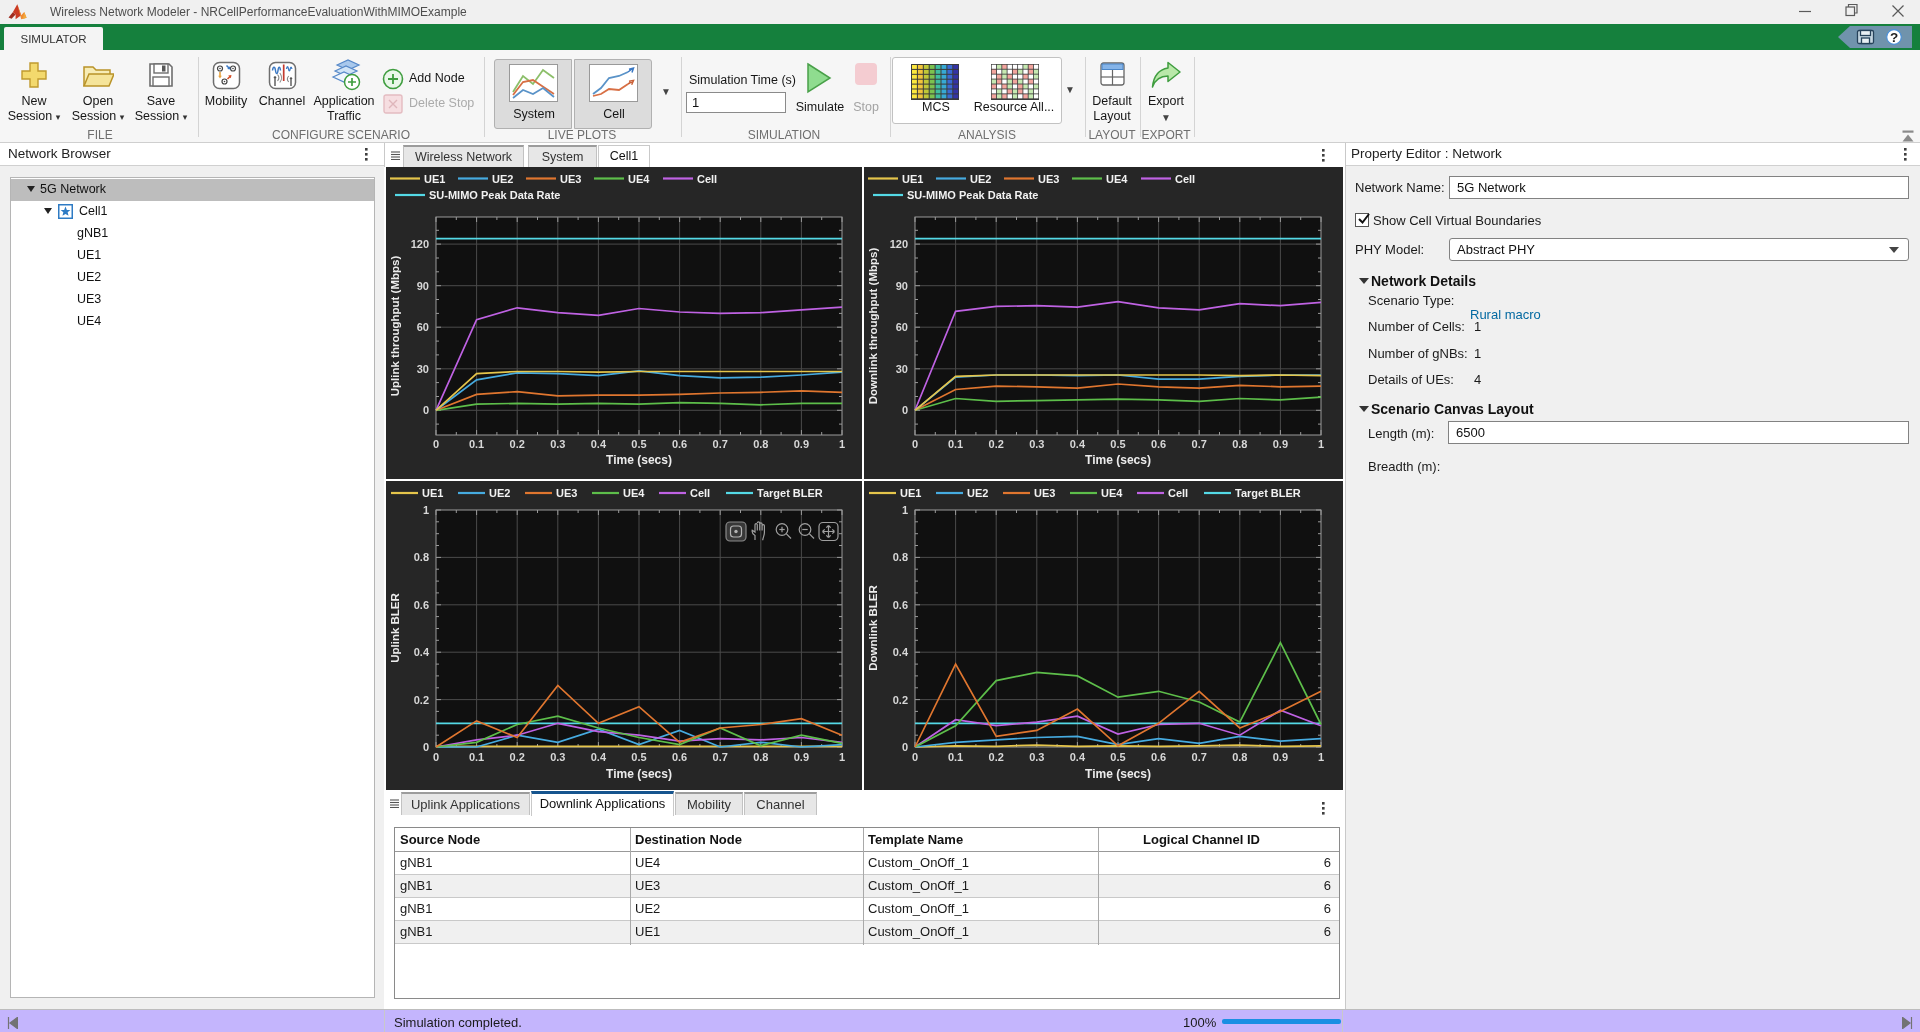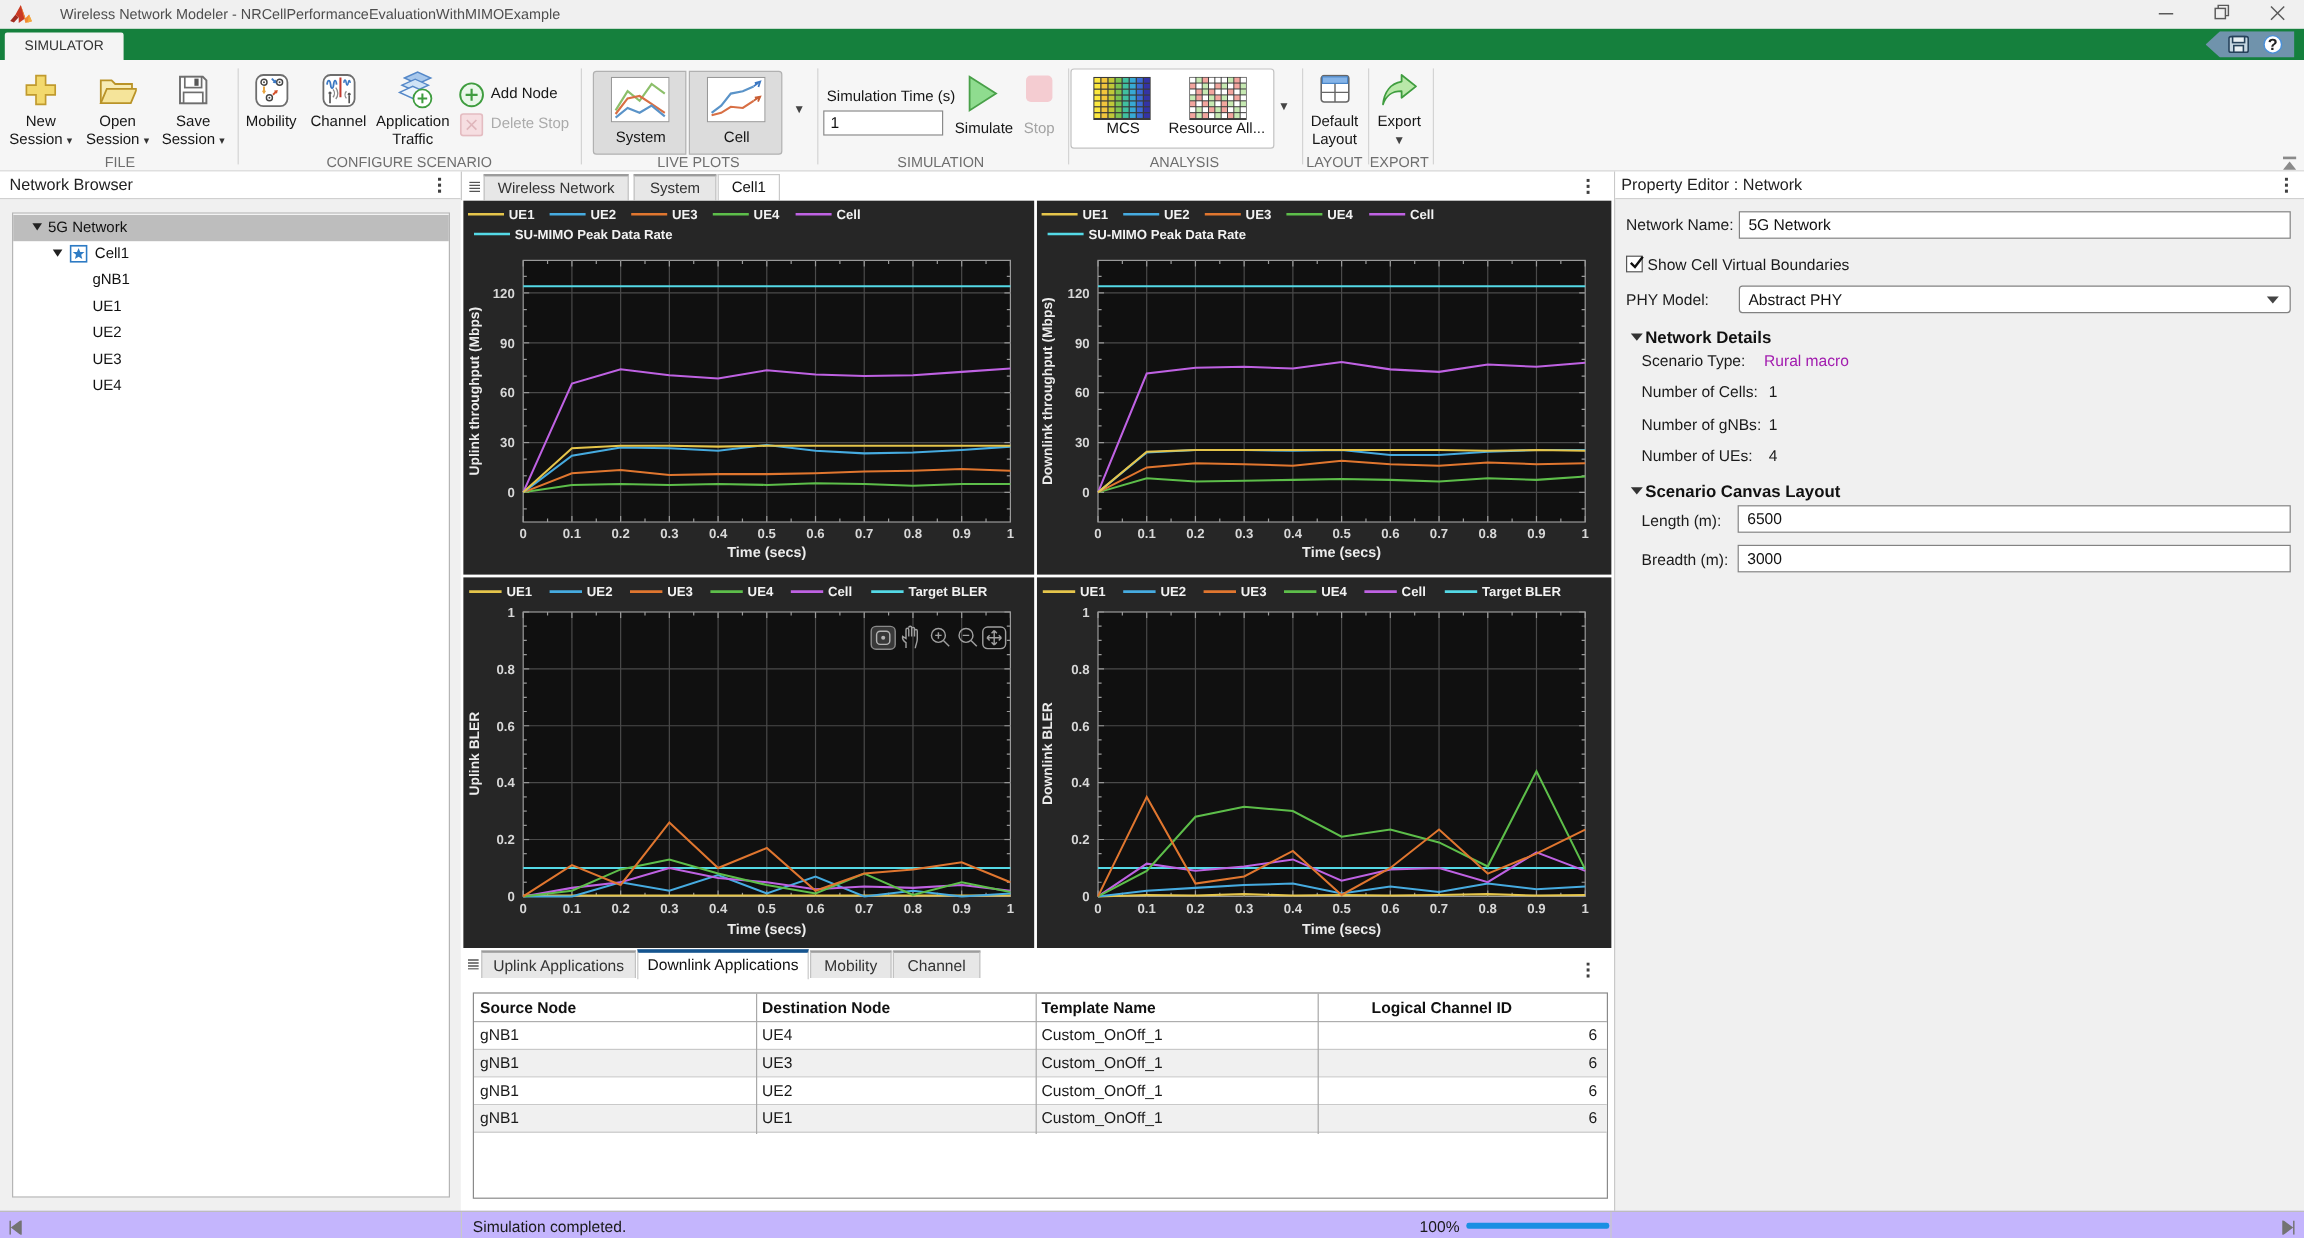--- a/index.html
+++ b/index.html
@@ -1027,33 +1027,32 @@
       <path d="M2 7 l3.5 3.5 L12 2" stroke="#111" stroke-width="2" fill="none"></path>
     </svg>
   <div class="abs" style="left:27px;top:70px;font-size:13px;color:#1a1a1a;">Show Cell Virtual Boundaries</div>
   <div class="abs" style="left:9px;top:99px;font-size:13px;color:#1a1a1a;">PHY Model:</div>
   <div class="abs" style="left:103px;top:95px;width:460px;height:23px;background:#fff;border:1px solid #828282;border-radius:3px;font-size:13px;color:#111;line-height:21px;padding-left:7px;">Abstract PHY
     <span style="position:absolute;right:9px;top:8px;width:0;height:0;border-left:5px solid transparent;border-right:5px solid transparent;border-top:6px solid #444;"></span>
   </div>
   <div class="abs" style="left:13px;top:135px;width:0;height:0;border-left:5px solid transparent;border-right:5px solid transparent;border-top:6px solid #333;"></div>
   <div class="abs" style="left:25px;top:130px;font-size:14px;font-weight:bold;color:#111;">Network Details</div>
   <div class="abs" style="left:22px;top:150px;font-size:13px;color:#1a1a1a;">Scenario Type:</div>
-  <div class="abs" style="left:124px;top:150px;font-size:13px;color:#a21caf;">Rural macro</div>
+  <div class="abs" style="left:124px;top:164px;font-size:13px;color:#0369a1;">Rural macro</div>
   <div class="abs" style="left:22px;top:176px;font-size:13px;color:#1a1a1a;">Number of Cells:</div>
   <div class="abs" style="left:128px;top:176px;font-size:13px;color:#1a1a1a;">1</div>
   <div class="abs" style="left:22px;top:203px;font-size:13px;color:#1a1a1a;">Number of gNBs:</div>
   <div class="abs" style="left:128px;top:203px;font-size:13px;color:#1a1a1a;">1</div>
-  <div class="abs" style="left:22px;top:229px;font-size:13px;color:#1a1a1a;">Number of UEs:</div>
+  <div class="abs" style="left:22px;top:229px;font-size:13px;color:#1a1a1a;">Details of UEs:</div>
   <div class="abs" style="left:128px;top:229px;font-size:13px;color:#1a1a1a;">4</div>
   <div class="abs" style="left:13px;top:263px;width:0;height:0;border-left:5px solid transparent;border-right:5px solid transparent;border-top:6px solid #333;"></div>
   <div class="abs" style="left:25px;top:258px;font-size:14px;font-weight:bold;color:#111;">Scenario Canvas Layout</div>
   <div class="abs" style="left:22px;top:283px;font-size:13px;color:#1a1a1a;">Length (m):</div>
   <div class="abs" style="left:102px;top:278px;width:461px;height:23px;background:#fff;border:1px solid #828282;font-size:13px;color:#111;line-height:21px;padding-left:7px;">6500</div>
   <div class="abs" style="left:22px;top:316px;font-size:13px;color:#1a1a1a;">Breadth (m):</div>
-  <div class="abs" style="left:102px;top:311px;width:461px;height:23px;background:#fff;border:1px solid #828282;font-size:13px;color:#111;line-height:21px;padding-left:7px;">3000</div>
 </div>
 
 <div class="abs" style="left:0;top:1009px;width:1920px;height:23px;background:#c4b5fd;border-top:1px solid #bdbdbd;">
   <div class="abs" style="left:384px;top:0;width:1px;height:26px;background:#c9c9c9;"></div>
   <div class="abs" style="left:1342px;top:0;width:1px;height:26px;background:#c9c9c9;"></div>
   <svg class="abs" style="left:7px;top:7px" width="11" height="12" viewBox="0 0 11 12">
       <path d="M1.5 0 v12 M11 0 l-8 6 8 6 z" fill="#737373" stroke="#737373" stroke-width="1.2"></path>
     </svg>
   <div class="abs" style="left:394px;top:5px;font-size:13px;color:#1a1a1a;">Simulation completed.</div>
   <div class="abs" style="left:1183px;top:5px;font-size:13px;color:#1a1a1a;">100%</div>

